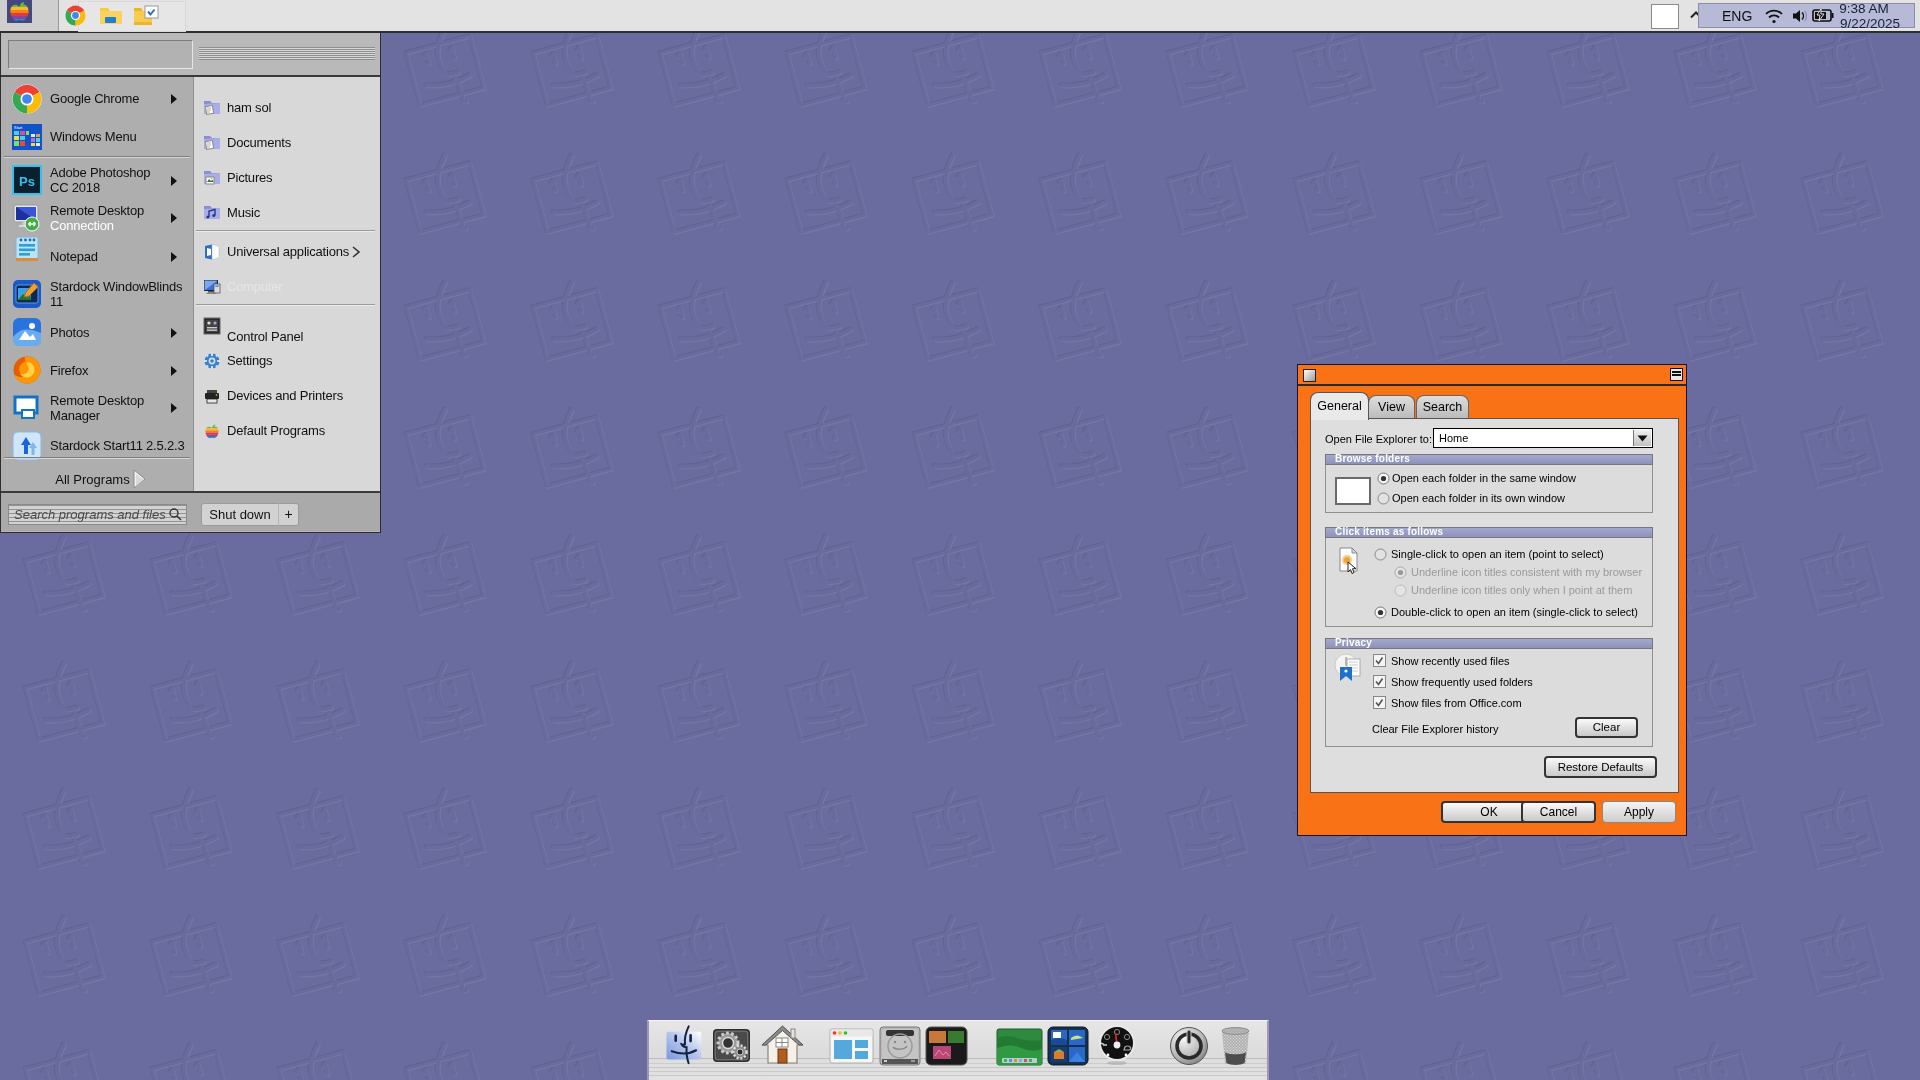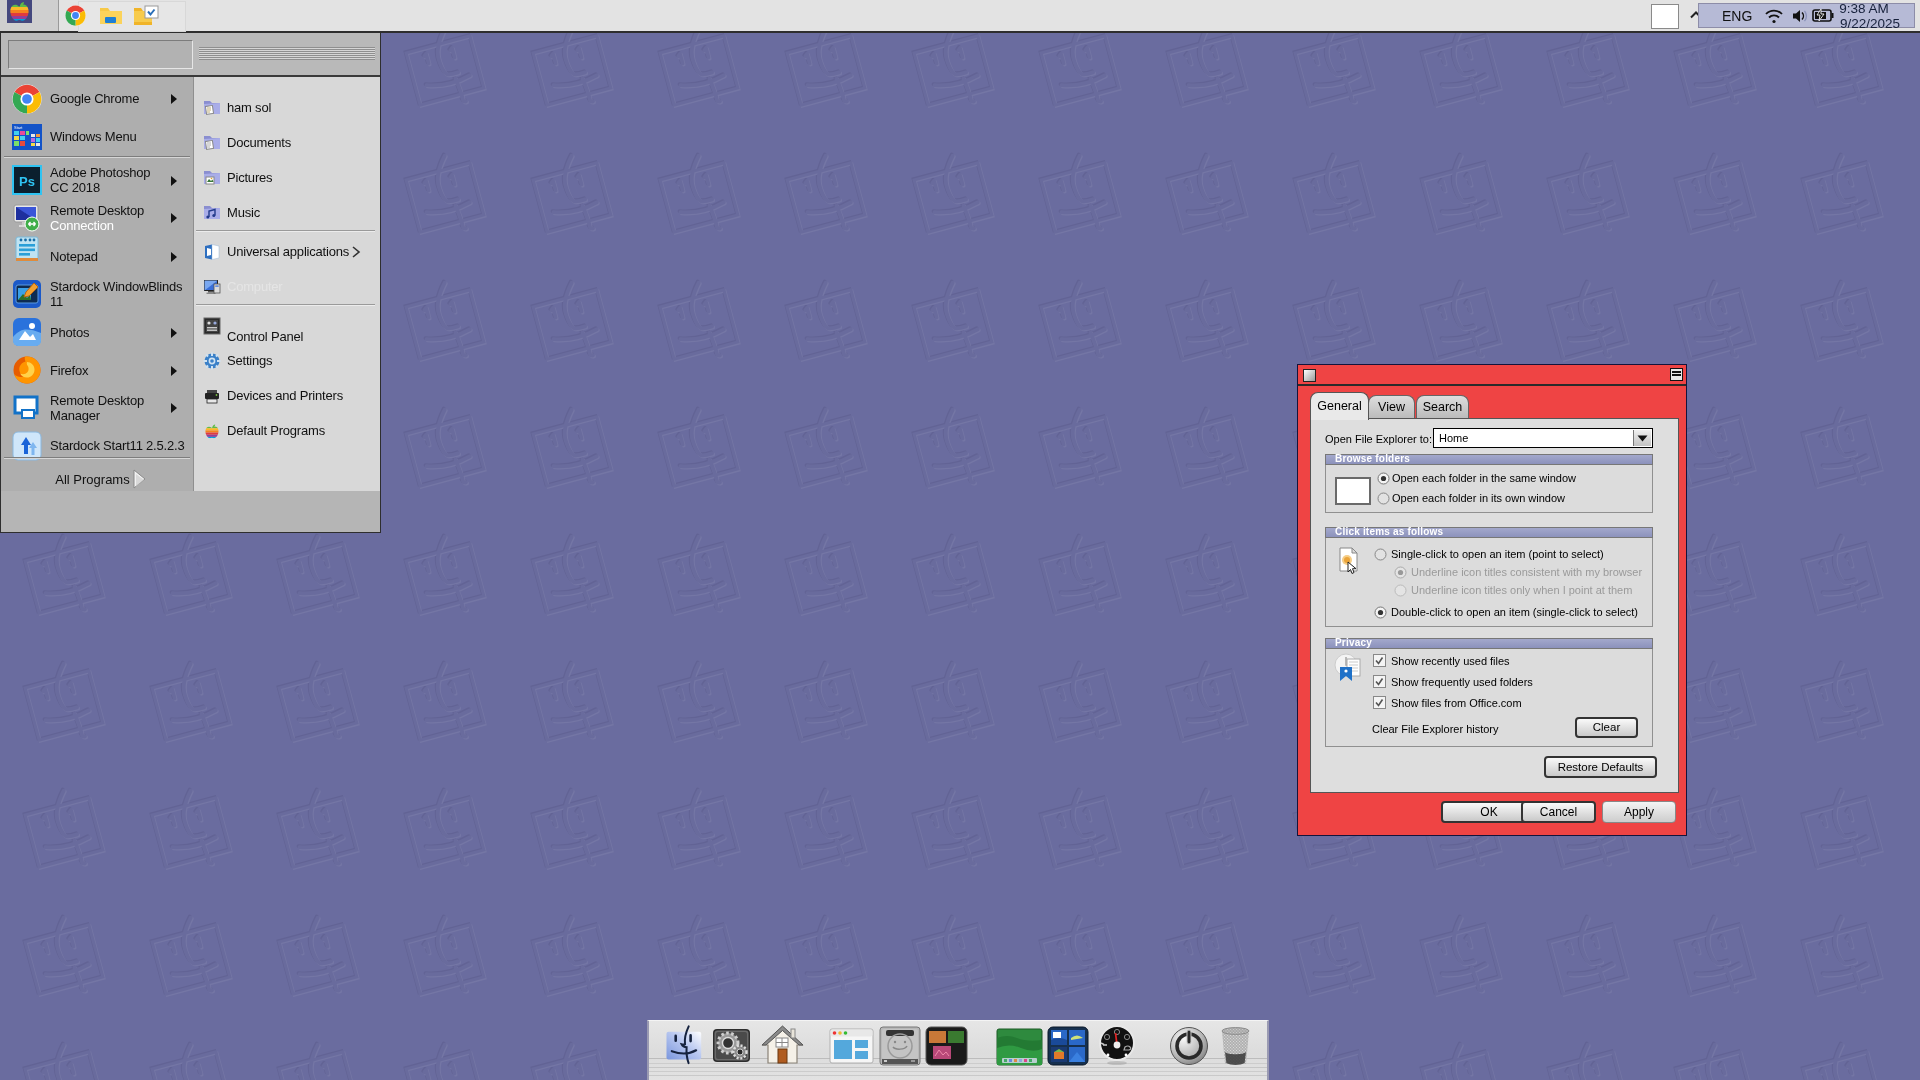--- a/index.html
+++ b/index.html
@@ -112,20 +112,31 @@
 <div class="abs" style="left:0;top:33px;width:381px;height:500px;background:#b5b5b5;border:1px solid #2e2e2e;border-top:none;box-sizing:border-box;">
 
  <div class="abs" style="left:0;top:0;width:379px;height:44px;background:#b9b9b9;border-bottom:2px solid #3a3a3a;box-sizing:border-box;">
   <div class="abs" style="left:7px;top:7px;width:183px;height:27px;background:#b2b2b2;border:1px solid #7c7c7c;border-right-color:#e6e6e6;border-bottom-color:#e6e6e6;"></div>
   <div class="abs" style="left:198px;top:14px;width:176px;height:13px;background:repeating-linear-gradient(to bottom,#8f8f8f 0,#8f8f8f 1px,#d6d6d6 1px,#d6d6d6 2px);"></div>
  </div>
 
  <div class="abs" style="left:0;top:44px;width:192px;height:414px;background:#aeaeae;"></div>
  <div class="abs" style="left:192px;top:44px;width:187px;height:414px;background:#d8d8d8;border-left:1px solid #8f8f8f;box-sizing:border-box;"></div>
 
+ <div class="abs" style="left:0;top:458px;width:379px;height:40px;background:#aaaaaa;border-top:2px solid #3a3a3a;box-sizing:border-box;">
+  <div class="abs" style="left:7px;top:11px;width:177px;height:19px;background:#b4b4b4;border:1px solid #8a8a8a;background-image:repeating-linear-gradient(to bottom,rgba(120,120,120,.55) 0,rgba(120,120,120,.55) 1px,rgba(230,230,230,.6) 1px,rgba(230,230,230,.6) 4px);">
+   <span style="position:absolute;left:5px;top:2px;font-style:italic;font-size:13px;color:#4a4a4a;background:transparent;">Search programs and files</span>
+   <svg class="abs" style="right:3px;top:2px" width="15" height="15" viewBox="0 0 15 15">
+          <circle cx="6" cy="6" r="4" fill="none" stroke="#333" stroke-width="1.4"></circle>
+          <path d="M9,9 l4,4" stroke="#333" stroke-width="1.6"></path>
+        </svg>
+  </div>
+  <div class="abs" style="left:200px;top:10px;width:76px;height:21px;background:#d2d2d2;border:1px solid #9a9a9a;border-radius:3px 0 0 3px;text-align:center;font-size:13px;color:#111;line-height:21px;">Shut down</div>
+  <div class="abs" style="left:277px;top:10px;width:19px;height:21px;background:#d2d2d2;border:1px solid #9a9a9a;border-left:1px solid #b5b5b5;border-radius:0 3px 3px 0;text-align:center;font-size:14px;color:#111;line-height:21px;">+</div>
+ </div>
 </div>
 
 <div id="lcol"></div>
 
 <div id="rcol"></div>
 
 <svg class="abs" style="left:12px;top:84px" width="30" height="30" viewBox="0 0 21 21">
   <circle cx="10.5" cy="10.5" r="10.2" fill="#fff"></circle>
   <path d="M10.5,10.5 L1.7,5.6 A10.2,10.2 0 0 1 19.3,5.6 z" fill="#ea4335"></path>
   <path d="M10.5,10.5 L19.3,5.6 A10.2,10.2 0 0 1 10.5,20.7 z" fill="#fbbc05"></path>
@@ -358,21 +369,21 @@
     <rect x="1" y="7" width="23" height="3" fill="#fdb827"></rect>
     <rect x="1" y="10" width="23" height="3" fill="#f5821f"></rect>
     <rect x="1" y="13" width="23" height="3" fill="#e03a3e"></rect>
     <rect x="1" y="16" width="23" height="3" fill="#963d97"></rect>
     <rect x="1" y="19" width="23" height="3.5" fill="#009ddc"></rect>
    </g>
    <path d="M12.9,6.3 c0.1,-2.4 1.9,-4.2 4,-4.4 c0.2,2.1 -1.7,4.3 -4,4.4 z" fill="#61bb46"></path>
 </svg>
 <div class="abs" style="left:227px;top:423px;font-size:13px;color:#111;letter-spacing:-0.2px;white-space:nowrap;">Default Programs</div>
 
-<div class="abs" style="left:1297px;top:364px;width:390px;height:472px;background:#ef4444;border:1px solid #14143c;box-sizing:border-box;">
+<div class="abs" style="left:1297px;top:364px;width:390px;height:472px;background:#f97316;border:1px solid #14143c;box-sizing:border-box;">
  <div class="abs" style="left:0px;top:19px;width:388px;height:2px;background:#2a2a2a;"></div>
  <div class="abs" style="left:5px;top:4px;width:11px;height:11px;background:linear-gradient(135deg,#ffffff,#9a9a9a);border:1.5px solid #222;"></div>
  <div class="abs" style="left:372px;top:3px;width:11px;height:11px;border:1.5px solid #111;background:#e8e8e8;">
    <div style="position:absolute;left:1px;top:2px;width:9px;height:1.5px;background:#111;"></div>
    <div style="position:absolute;left:1px;top:5px;width:9px;height:1.5px;background:#111;"></div>
  </div>
 
  <div class="abs" style="left:12px;top:27px;width:57px;height:27px;background:#e9e9e9;border:1px solid #555;border-bottom:none;border-radius:8px 8px 0 0;z-index:3;text-align:center;font-size:12.5px;color:#000;line-height:27px;">General</div>
  <div class="abs" style="left:70px;top:30px;width:45px;height:24px;background:linear-gradient(#dedede,#b8b8b8);border:1px solid #666;border-bottom:none;border-radius:8px 8px 0 0;z-index:1;text-align:center;font-size:12.5px;color:#000;line-height:23px;">View</div>
  <div class="abs" style="left:118px;top:30px;width:51px;height:24px;background:linear-gradient(#dedede,#b8b8b8);border:1px solid #666;border-bottom:none;border-radius:8px 8px 0 0;z-index:1;text-align:center;font-size:12.5px;color:#000;line-height:23px;">Search</div>

